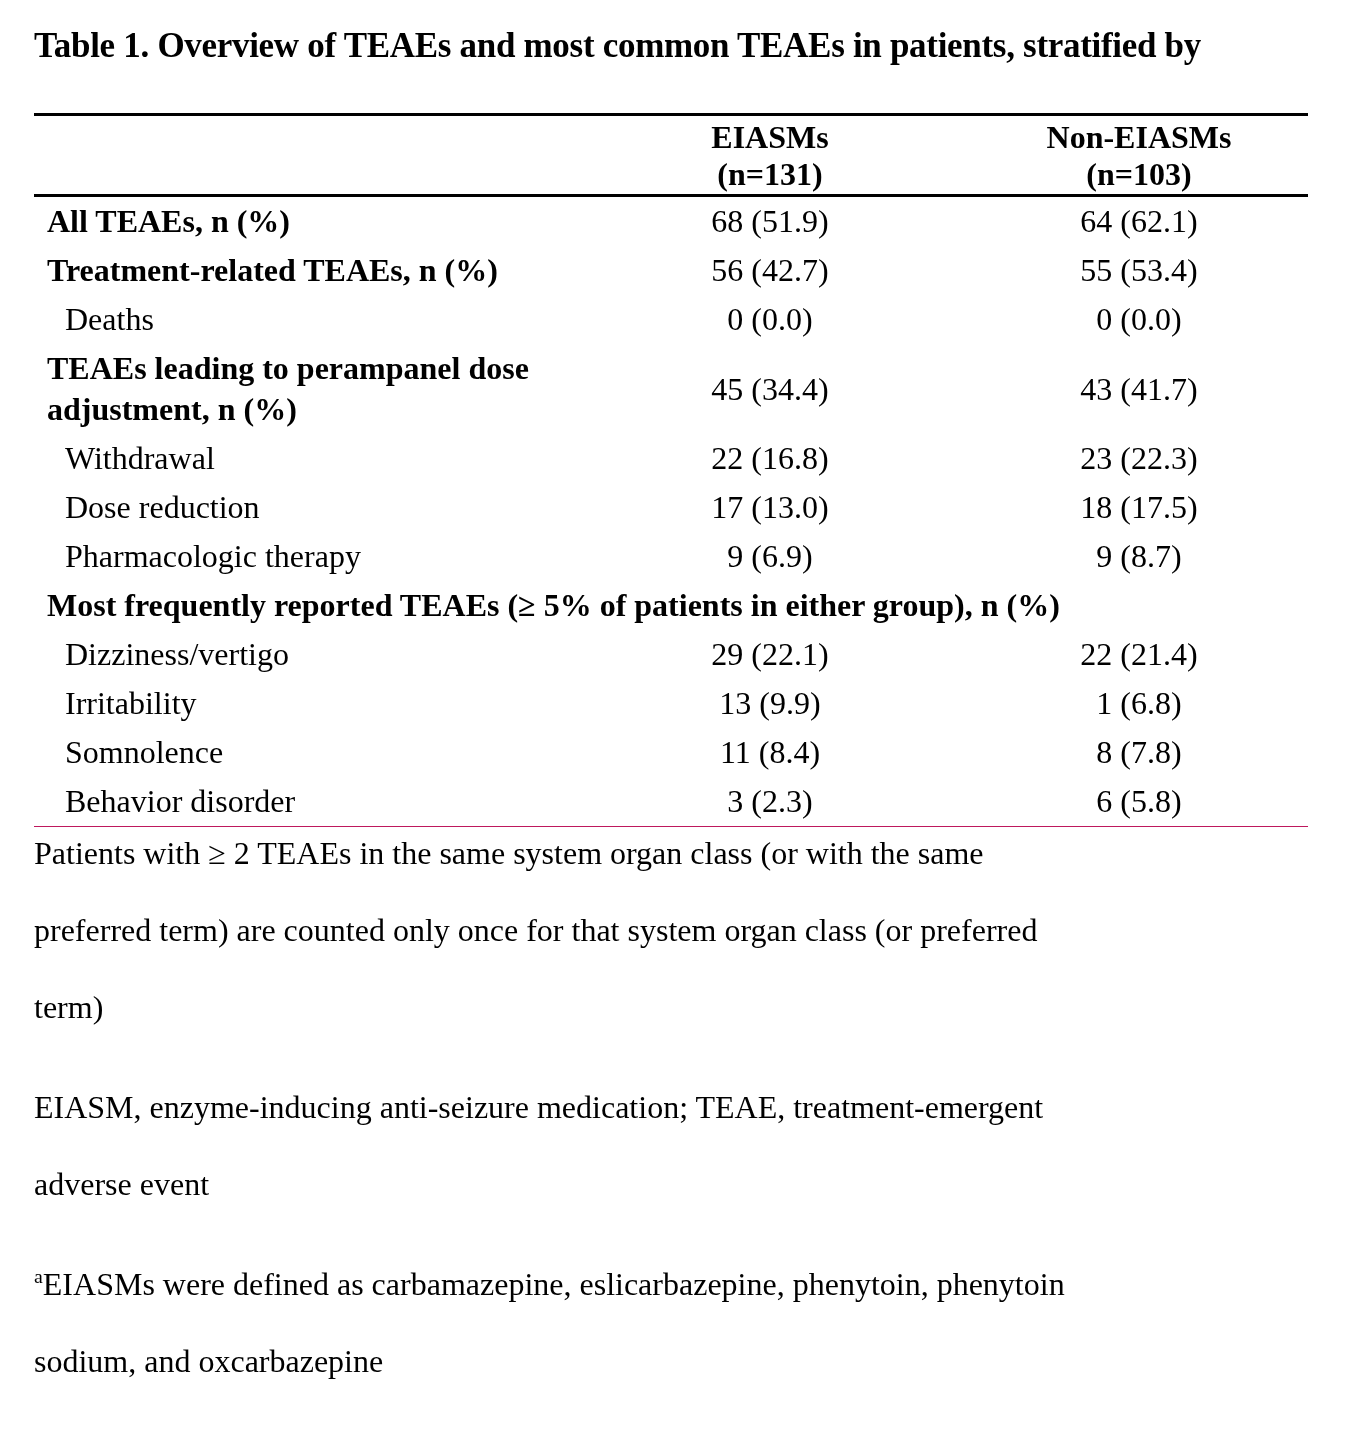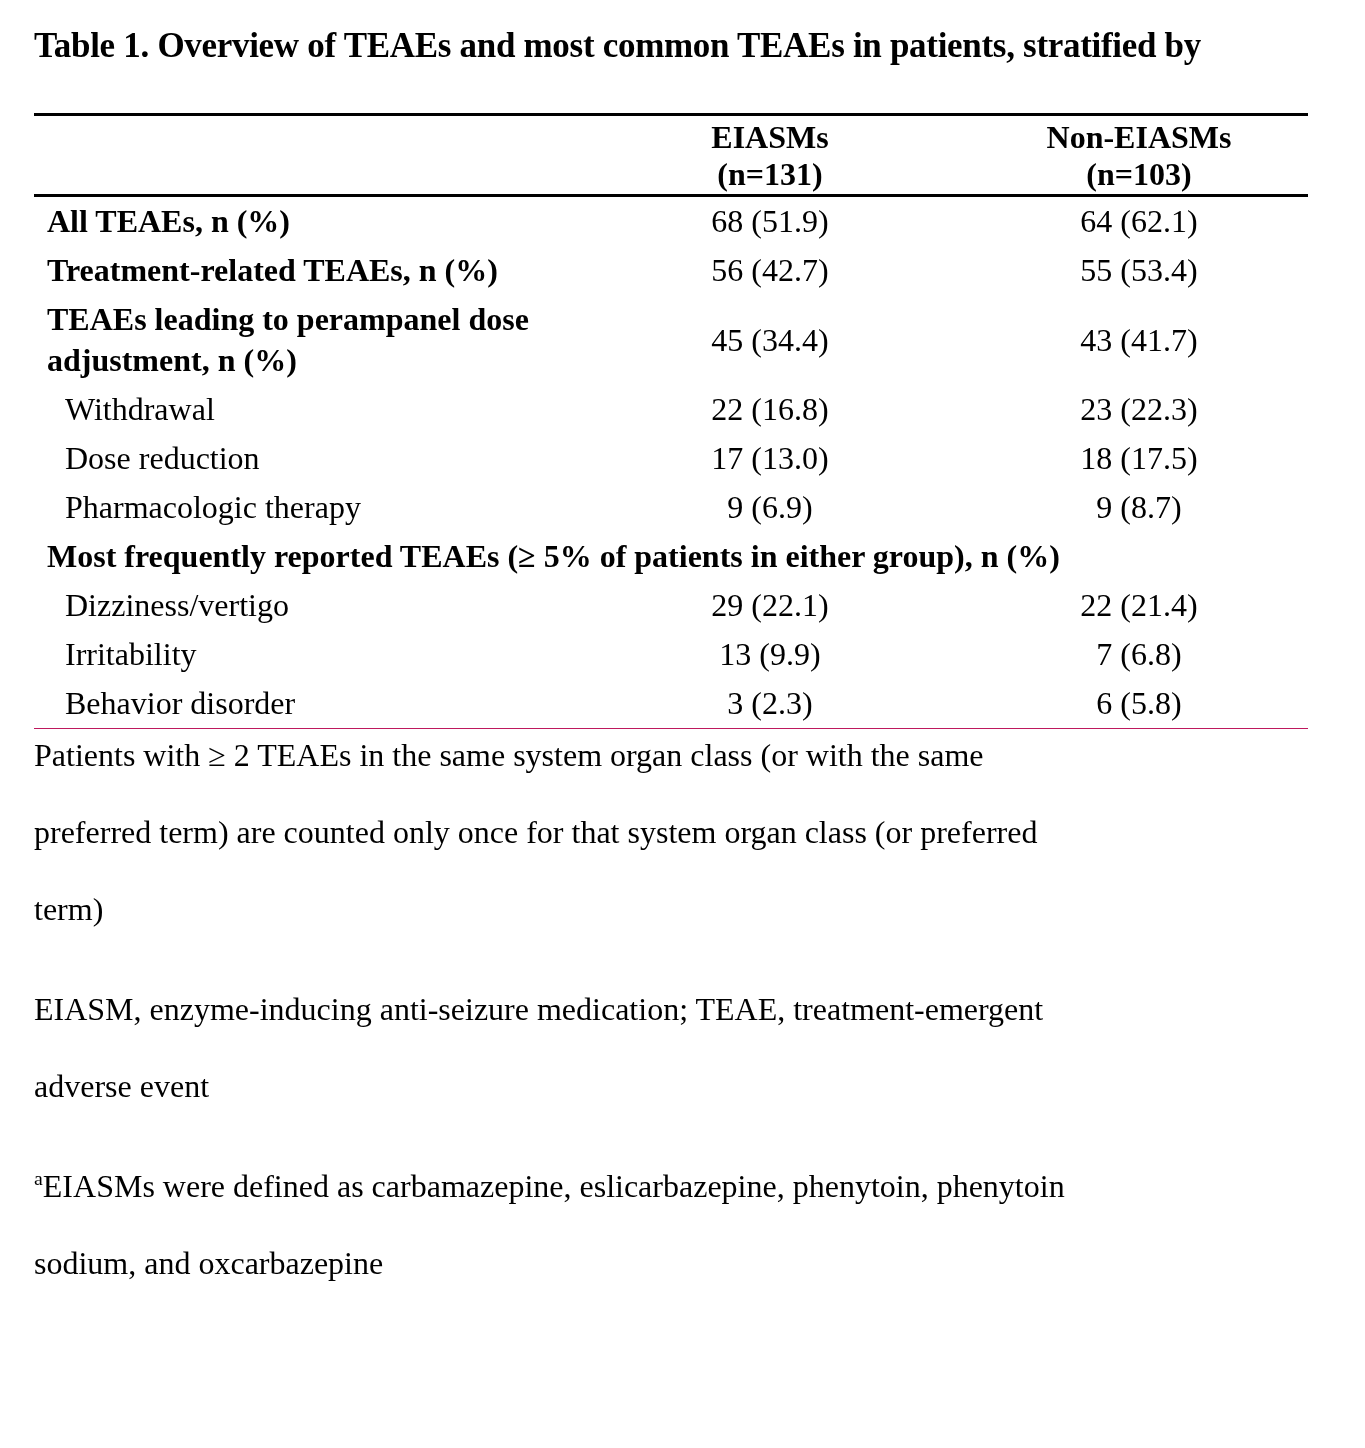--- a/index.html
+++ b/index.html
@@ -112,20 +112,25 @@
         <td class="label">All TEAEs, n (%)</td>
         <td class="val">68 (51.9)</td>
         <td class="val val2">64 (62.1)</td>
       </tr>
       <tr>
         <td class="label">Treatment-related TEAEs, n (%)</td>
         <td class="val">56 (42.7)</td>
         <td class="val val2">55 (53.4)</td>
       </tr>
       <tr>
+        <td class="label indent">Deaths</td>
+        <td class="val">0 (0.0)</td>
+        <td class="val val2">0 (0.0)</td>
+      </tr>
+      <tr>
         <td class="label">TEAEs leading to perampanel dose adjustment, n (%)</td>
         <td class="val">45 (34.4)</td>
         <td class="val val2">43 (41.7)</td>
       </tr>
       <tr>
         <td class="label indent">Withdrawal</td>
         <td class="val">22 (16.8)</td>
         <td class="val val2">23 (22.3)</td>
       </tr>
       <tr>
@@ -142,21 +147,26 @@
         <td class="label" colspan="3">Most frequently reported TEAEs (≥ 5% of patients in either group), n (%)</td>
       </tr>
       <tr>
         <td class="label indent">Dizziness/vertigo</td>
         <td class="val">29 (22.1)</td>
         <td class="val val2">22 (21.4)</td>
       </tr>
       <tr>
         <td class="label indent">Irritability</td>
         <td class="val">13 (9.9)</td>
-        <td class="val val2">7 (6.8)</td>
+        <td class="val val2">1 (6.8)</td>
+      </tr>
+      <tr>
+        <td class="label indent">Somnolence</td>
+        <td class="val">11 (8.4)</td>
+        <td class="val val2">8 (7.8)</td>
       </tr>
       <tr>
         <td class="label indent">Behavior disorder</td>
         <td class="val">3 (2.3)</td>
         <td class="val val2">6 (5.8)</td>
       </tr>
     </tbody>
   </table>
 
   <div class="footnotes">

